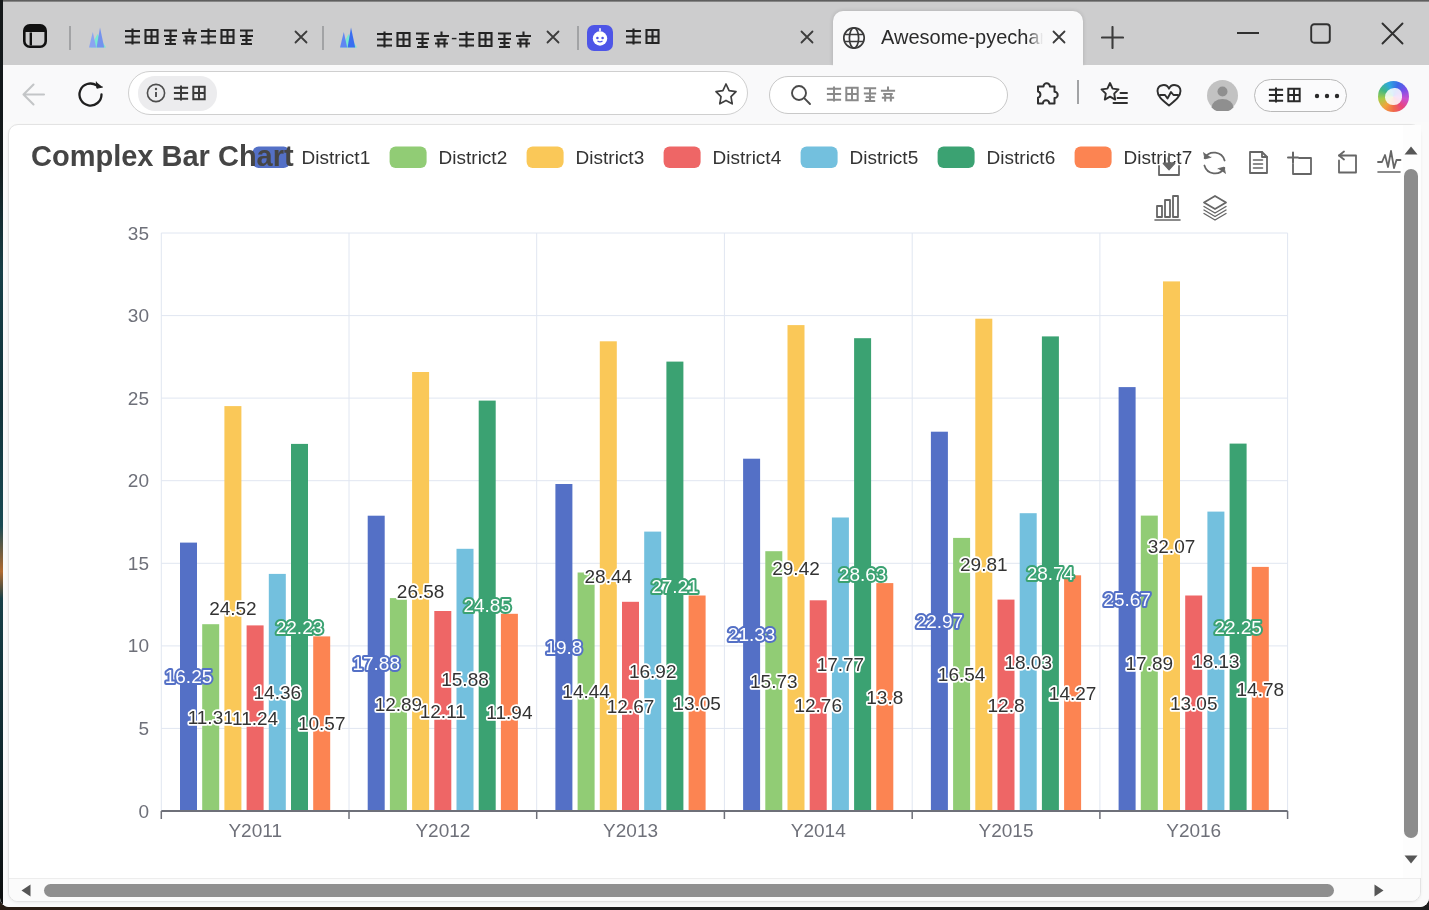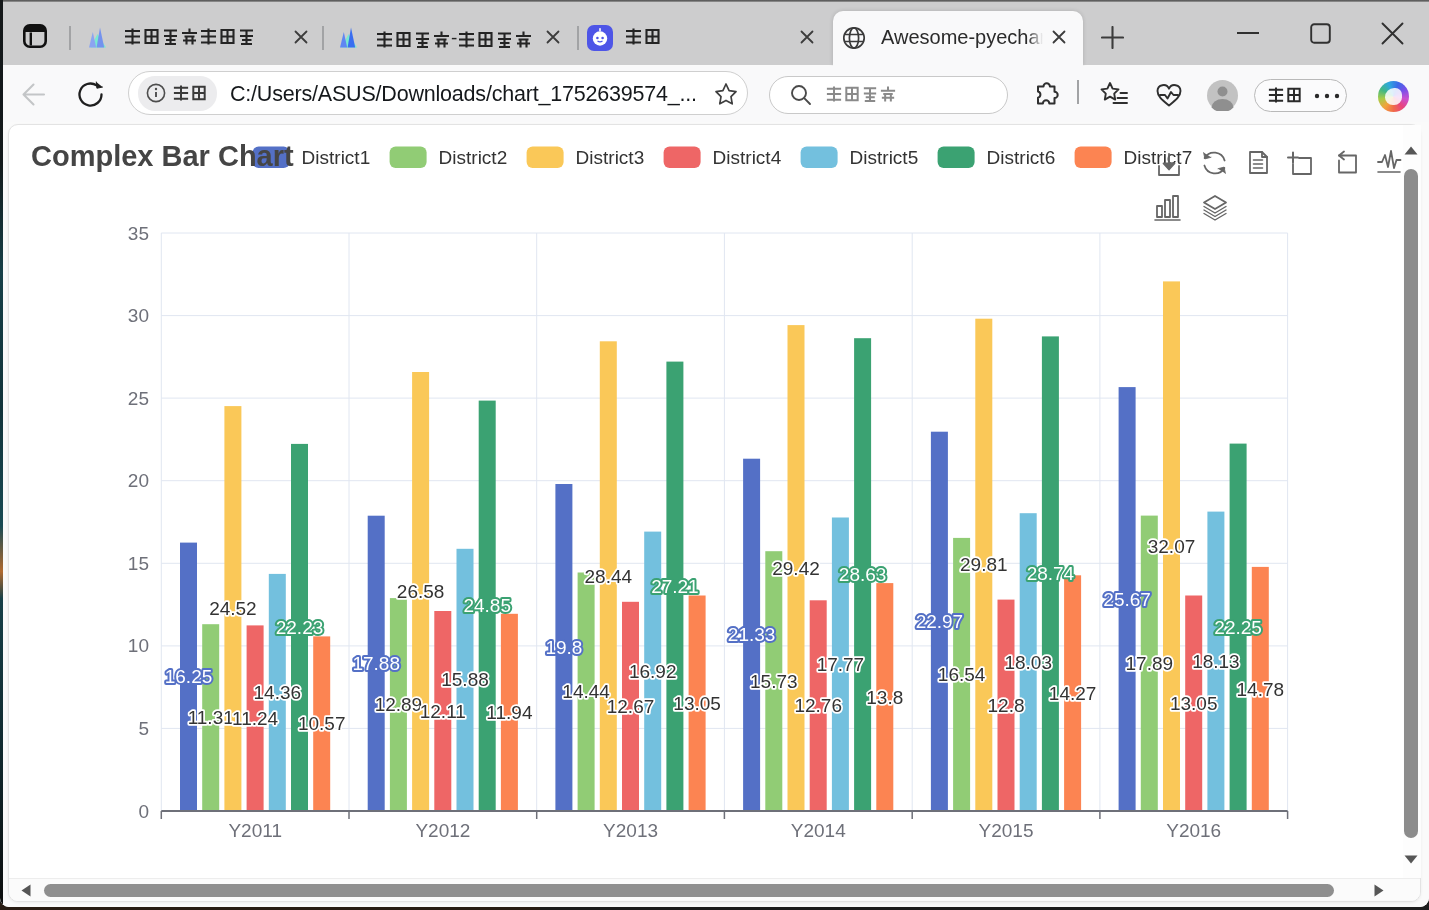--- a/index.html
+++ b/index.html
@@ -123,21 +123,20 @@
 <svg class="abs" style="left:146px;top:83px" width="20" height="20" viewBox="0 0 20 20" fill="none" stroke="#4d4d4d" stroke-width="1.6">
       <circle cx="10" cy="10" r="8.6"></circle>
       <path d="M10 9 v5" stroke-width="1.9"></path>
       <circle cx="10" cy="6" r="1.2" fill="#4d4d4d" stroke="none"></circle>
     </svg>
 <div class="abs" style="left:172px;top:84px"><span style="letter-spacing:0"><svg width="18" height="18" viewBox="0 0 19 19" style="vertical-align:-2px" stroke="#3a3a3a" stroke-width="2.1" fill="none">
           <path d="M2 4 h15 M2 9.5 h15 M2 15.5 h15 M9.5 1.5 v16"></path>
         </svg><svg width="18" height="18" viewBox="0 0 19 19" style="vertical-align:-2px" stroke="#3a3a3a" stroke-width="2.1" fill="none">
           <path d="M3.5 3 h12 v13 h-12 Z M3.5 9.5 h12 M9.5 3 v13"></path>
         </svg></span></div>
-<div class="abs" style="left:230px;top:82px;font-size:21.5px;color:#15181b;letter-spacing:-0.2px">C:/Users/ASUS/Downloads/chart_1752639574_...</div>
 <svg class="abs" style="left:714px;top:82px" width="24" height="24" viewBox="0 0 24 24" fill="none" stroke="#3f3f3f" stroke-width="1.7" stroke-linejoin="round">
       <path d="M12 2 L15.1 8.6 L22 9.6 L17 14.7 L18.2 21.8 L12 18.4 L5.8 21.8 L7 14.7 L2 9.6 L8.9 8.6 Z"></path>
     </svg>
 <div class="abs" style="left:769px;top:76px;width:239px;height:38px;background:#fff;border:1.5px solid #c9c9c9;border-radius:19px"></div>
 <svg class="abs" style="left:790px;top:84px" width="22" height="22" viewBox="0 0 22 22" fill="none" stroke="#4a4a4a" stroke-width="1.9">
       <circle cx="9" cy="9" r="7"></circle>
       <path d="M14.2 14.2 L20 20" stroke-linecap="round"></path>
     </svg>
 <div class="abs" style="left:825px;top:85px"><span style="letter-spacing:0"><svg width="18" height="18" viewBox="0 0 19 19" style="vertical-align:-2px" stroke="#8a8a8a" stroke-width="2.1" fill="none">
           <path d="M2 4 h15 M2 9.5 h15 M2 15.5 h15 M9.5 1.5 v16"></path>

